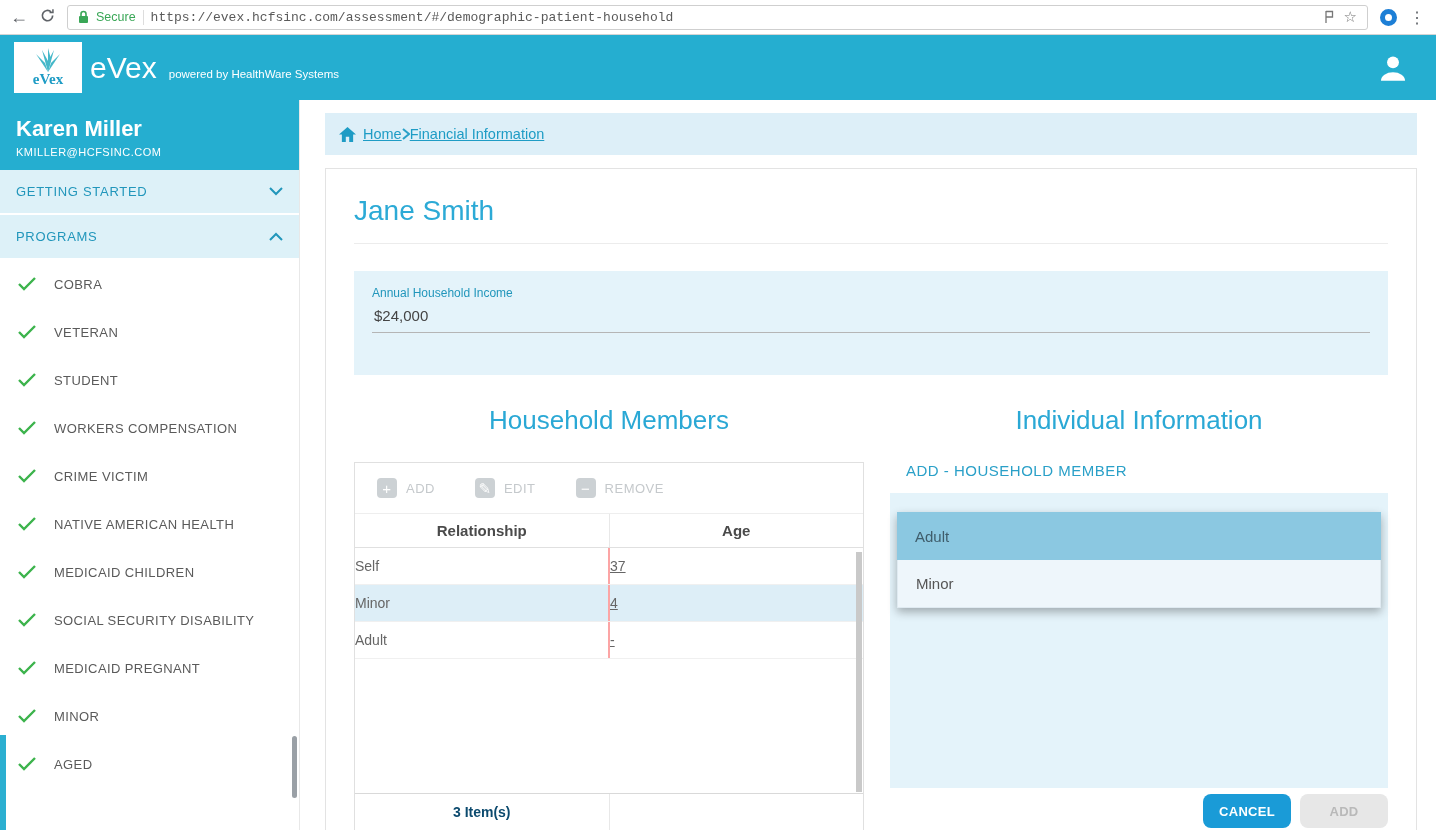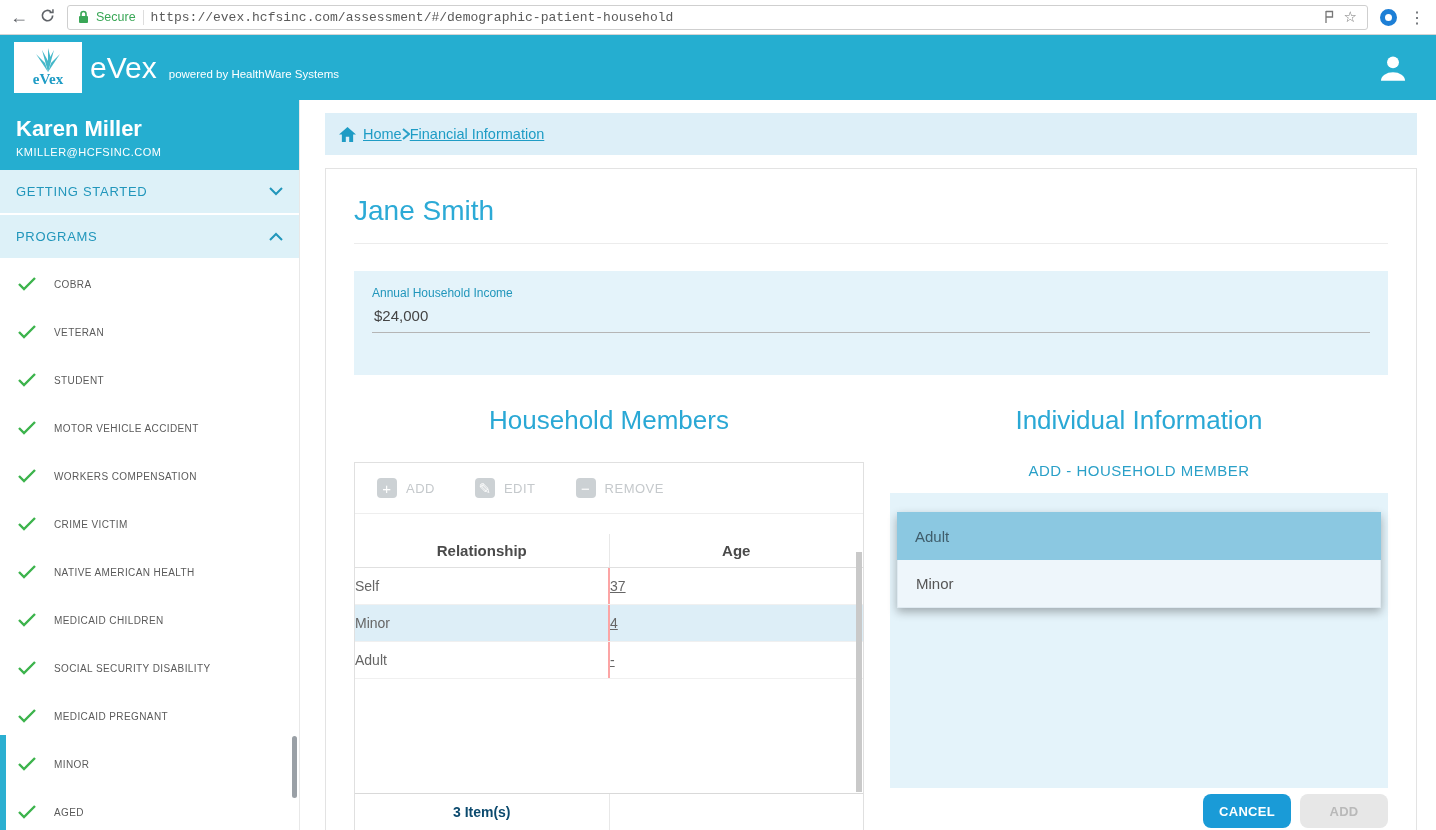--- a/index.html
+++ b/index.html
@@ -50,21 +50,21 @@
   .user-block { background:#25aed0; color:#fff; padding:16px 16px 16px; height:70px; }
   .user-name { font-size:22px; font-weight:600; }
   .user-email { font-size:11px; letter-spacing:.5px; margin-top:4px; }
   .section-row {
     height:45px; background:#ddf1f8; color:#2196bb; display:flex; align-items:center;
     justify-content:space-between; padding:0 16px; font-size:13px; letter-spacing:.7px;
     border-bottom:2px solid #fff; cursor:pointer;
   }
   .program-item {
     height:48px; display:flex; align-items:center; gap:18px; padding:0 18px;
-    font-size:10px; color:#5a5a5a; letter-spacing:.4px; cursor:pointer; background:#fff;
+    font-size:13px; color:#5a5a5a; letter-spacing:.4px; cursor:pointer; background:#fff;
   }
   .sidebar-scroll-thumb {
     position:absolute; right:2px; top:636px; width:5px; height:62px;
     background:#9aa0a6; border-radius:3px; cursor:pointer;
   }
   .sidebar-left-accent {
     position:absolute; left:0; bottom:0; width:6px; height:95px; background:#2bafd1; cursor:pointer;
   }
 
   
@@ -88,35 +88,35 @@
   .col-title { text-align:center; color:#2aa8d5; font-size:26px; font-weight:400; margin-bottom:26px; }
 
   
   .grid-card { border:1px solid #e0e0e0; height:370px; display:flex; flex-direction:column; position:relative; }
   .grid-toolbar { display:flex; gap:40px; padding:15px 22px; border-bottom:1px solid #eee; }
   .tool-btn { display:flex; align-items:center; gap:9px; color:#c5c9cc; font-size:13px; letter-spacing:.5px; cursor:pointer; }
   .tool-icon {
     width:20px; height:20px; border-radius:4px; background:#ccd1d4; color:#fff;
     display:flex; align-items:center; justify-content:center; font-size:15px; line-height:1;
   }
-  .thead { display:flex; border-bottom:1px solid #e0e0e0;margin-top:20px; }
+  .thead { display:flex; border-bottom:1px solid #e0e0e0; }
   .th { flex:1; text-align:center; font-weight:bold; color:#4a4a4a; font-size:15px; padding:8px 0; }
   .th + .th { border-left:1px solid #e8e8e8; }
   .tbody { flex:1; }
   .tr { display:flex; height:37px; border-bottom:1px solid #f0f0f0; color:#666; font-size:14px; cursor:pointer; }
   .tr.selected { background:#ddeef7; }
   .td { flex:1; text-align:left; line-height:36px; }
   .td + .td { border-left:2px solid #fca5a5;text-decoration:underline; }
   .tfoot { border-top:1px solid #d9d9d9; display:flex; }
   .tf-cell { flex:1; text-align:center; font-weight:bold; color:#0c4a6e; font-size:14px; padding:10px 0; min-height:37px; }
   .tf-cell + .tf-cell { border-left:1px solid #e8e8e8; }
   .table-scroll-thumb { position:absolute; right:1px; top:89px; bottom:39px; width:6px; background:#c9c9c9; cursor:pointer; }
 
   
-  .add-subtitle { color:#2aa0c8; font-size:15px; letter-spacing:.5px; margin:3px 16px 14px;text-align:center; }
+  .add-subtitle { color:#2aa0c8; font-size:15px; letter-spacing:.5px; margin:3px 16px 14px; }
   .select-panel { background:#e4f3fa; height:295px; padding:19px 6px; }
   .listbox { margin:0 1px; box-shadow:0 4px 9px rgba(0,0,0,.3); }
   .option { height:48px; display:flex; align-items:center; padding-left:18px; font-size:15px; cursor:pointer; }
   .option.selected { background:#8bc8e1; color:#3f5d6b; }
   .option.plain { background:#eef6fb; color:#555; border:1px solid #dfeaf1; border-top:none; }
   .actions { display:flex; justify-content:flex-end; gap:9px; margin-top:6px; }
   .btn { min-width:88px; height:34px; font-size:13px; font-weight:bold; letter-spacing:.3px; border:none; border-radius:8px; cursor:pointer; font-family:"Liberation Sans", sans-serif; }
   .btn-cancel { background:#1a9bd7; color:#fff; }
   .btn-add { background:#e7e7e7; color:#b9b9b9; }
 </style>
@@ -231,28 +231,20 @@
             </svg>
           </span>
         <span>STUDENT</span>
       </div>
       <div class="program-item">
         <span style="display:flex;">
             <svg width="18" height="14" viewBox="0 0 18 14" fill="none" stroke="#3cb34c" stroke-width="2.4">
               <polyline points="1,7 6,12 17,1"></polyline>
             </svg>
           </span>
-        <span>MOTOR VEHICLE ACCIDENT</span>
-      </div>
-      <div class="program-item">
-        <span style="display:flex;">
-            <svg width="18" height="14" viewBox="0 0 18 14" fill="none" stroke="#3cb34c" stroke-width="2.4">
-              <polyline points="1,7 6,12 17,1"></polyline>
-            </svg>
-          </span>
         <span>WORKERS COMPENSATION</span>
       </div>
       <div class="program-item">
         <span style="display:flex;">
             <svg width="18" height="14" viewBox="0 0 18 14" fill="none" stroke="#3cb34c" stroke-width="2.4">
               <polyline points="1,7 6,12 17,1"></polyline>
             </svg>
           </span>
         <span>CRIME VICTIM</span>
       </div>

